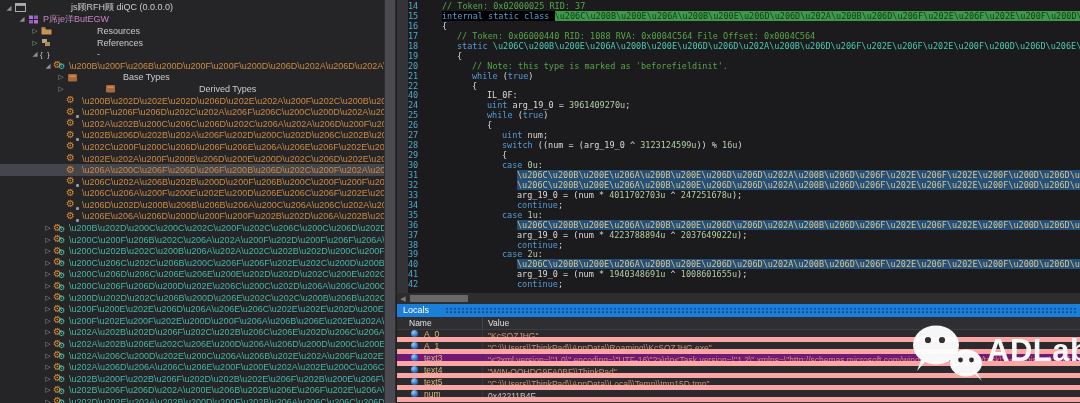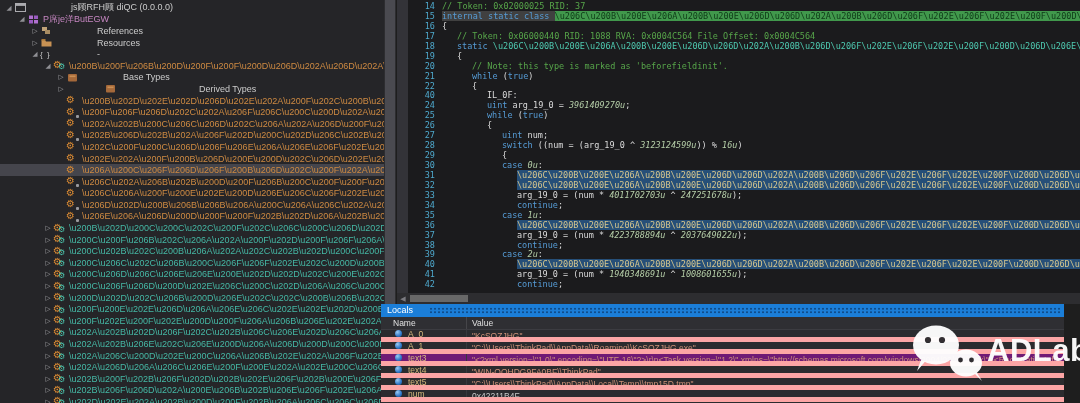--- a/index.html
+++ b/index.html
@@ -19,31 +19,31 @@
   .nsic { position:absolute; left:0; top:0; font-size:8px; line-height:11px; color:#C8C8C8; letter-spacing:1px; }
   .lockdot { position:absolute; right:1px; bottom:0; width:3px; height:3px; background:#9A9A9E; border-radius:1px; }
   .t-def { color:#CCCCCC;margin-left:41px; } .t-mod { color:#C586C0; } .t-org { color:#CE8A42; } .t-teal { color:#45B8A5; }
   .tree-vsb { position:absolute; left:384px; top:0; width:12px; height:403px; background:#2D2D30; }
   .tree-vsb .thumb { position:absolute; left:1px; right:1px; top:0; height:403px; background:#4A4A50; }
 
   
   .editor { position:absolute; left:397px; top:0; width:683px; height:293px; background:#1B1B1D; overflow:hidden; padding-top:2px; font-family:"DejaVu Sans Mono", monospace; font-size:8.5px; }
   .glyphmargin { position:absolute; left:0; top:0; width:11px; height:293px; background:#333338; }
   .cline { height:9.95px; line-height:9.95px; white-space:nowrap; padding-left:11px; }
-  .lnum { display:inline-block; width:34px; padding-right:7px; text-align:right; color:#4EA8CC; }
-  .c-com { color:#57A64A; } .c-kw { color:#569CD6; } .c-kwsel { color:#569CD6; background:#404040; }
-  .c-num { color:#B5CEA8;font-style:italic; } .c-pln { color:#DCDCDC; } .c-typ { color:#4EC9B0; }
+  .lnum { display:inline-block; width:34px; padding-right:7px; text-align:left; color:#4EA8CC; }
+  .c-com { color:#57A64A; } .c-kw { color:#569CD6; } .c-kwsel { color:#569CD6; background:#000000; }
+  .c-num { color:#B5CEA8; } .c-pln { color:#DCDCDC; } .c-typ { color:#4EC9B0; }
   .c-hlg { color:#0E3A17; background:#41984C; } .c-hlb { color:#D6C68D; background:#264F78; }
 
   .hscroll { position:absolute; left:397px; top:293px; width:683px; height:11px; background:#2D2D30; }
   .hscroll .arrow { position:absolute; left:1px; top:0; width:10px; height:11px; color:#7A7A80; font-size:7px; line-height:11px; text-align:center; }
   .hscroll .thumb { position:absolute; left:13px; top:2px; width:58px; height:7px; background:#686868; }
 
   
-  .locals { position:absolute; left:381px; top:304px; width:683px; height:99px; background:#2B2B2E; }
+  .locals { position:absolute; left:397px; top:304px; width:683px; height:99px; background:#2B2B2E; }
   .loc-title { position:relative; height:13px; background:#1B7ED8; color:#FFFFFF; font-size:9px; line-height:13px; padding-left:6px; }
   .loc-title .grip { position:absolute; left:48px; right:4px; top:3px; bottom:3px;
       background-image:radial-gradient(rgba(8,45,90,0.6) 0.8px, transparent 1.1px); background-size:4px 3.5px; }
   .loc-head { display:flex; height:13px; background:#2F2F33; border-bottom:1px solid #3C3C41; font-size:8.5px; color:#E0E0E0; }
   .loc-head .hname { width:86px; padding-left:12px; line-height:13px; border-right:1px solid #454549; }
   .loc-head .hval { flex:1; padding-left:5px; line-height:13px; }
   .loc-row { display:flex; height:12px; font-size:8.5px; border-bottom:5px solid #fca5a5; }
   .loc-row.sel { background:#701a75; }
   .loc-name { width:86px; display:flex; align-items:center; padding-left:14px; color:#D7BA7D; border-right:1px solid #38383C; overflow:hidden; white-space:nowrap; }
   .ball { width:7px; height:7px; border-radius:50%; margin-right:6px; flex:0 0 7px;
@@ -80,35 +80,35 @@
             <rect x="2" y="6" width="4" height="3.5" fill="#9A5BC0"></rect>
             <rect x="7" y="6" width="4" height="3.5" fill="#B070CF"></rect>
           </svg>
         </span>
         <span class="t-mod">P席je洋ButEGW</span>
       </div>
       <div class="tree-row" style="padding-left: 30px;">
         <span class="exp">▷</span>
         <span class="ticon">
           <svg width="13" height="11" viewBox="0 0 13 11">
+            <path d="M1.5 3 L5 3 L6 4.5 L11.5 4.5 L11.5 9.5 L1.5 9.5 Z" fill="#C89254"></path>
+            <rect x="1.5" y="2" width="4" height="1.5" fill="#A87838"></rect>
+          </svg>
+        </span>
+        <span class="t-def">Resources</span>
+      </div>
+      <div class="tree-row" style="padding-left: 30px;">
+        <span class="exp">▷</span>
+        <span class="ticon">
+          <svg width="13" height="11" viewBox="0 0 13 11">
             <rect x="2" y="2" width="5" height="4" fill="#BFA277"></rect>
             <rect x="5" y="5" width="5" height="4" fill="#A88C62"></rect>
           </svg>
         </span>
         <span class="t-def">References</span>
-      </div>
-      <div class="tree-row" style="padding-left: 30px;">
-        <span class="exp">▷</span>
-        <span class="ticon">
-          <svg width="13" height="11" viewBox="0 0 13 11">
-            <path d="M1.5 3 L5 3 L6 4.5 L11.5 4.5 L11.5 9.5 L1.5 9.5 Z" fill="#C89254"></path>
-            <rect x="1.5" y="2" width="4" height="1.5" fill="#A87838"></rect>
-          </svg>
-        </span>
-        <span class="t-def">Resources</span>
       </div>
       <div class="tree-row" style="padding-left: 30px;">
         <span class="exp open">◢</span>
         <span class="ticon">
           <span class="nsic">{ }</span>
         </span>
         <span class="t-def">-</span>
       </div>
       <div class="tree-row" style="padding-left: 43px;">
         <span class="exp open">◢</span>

